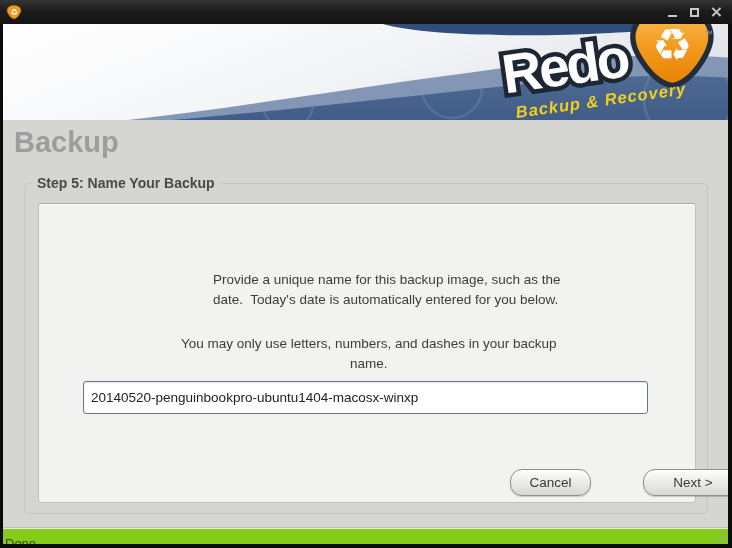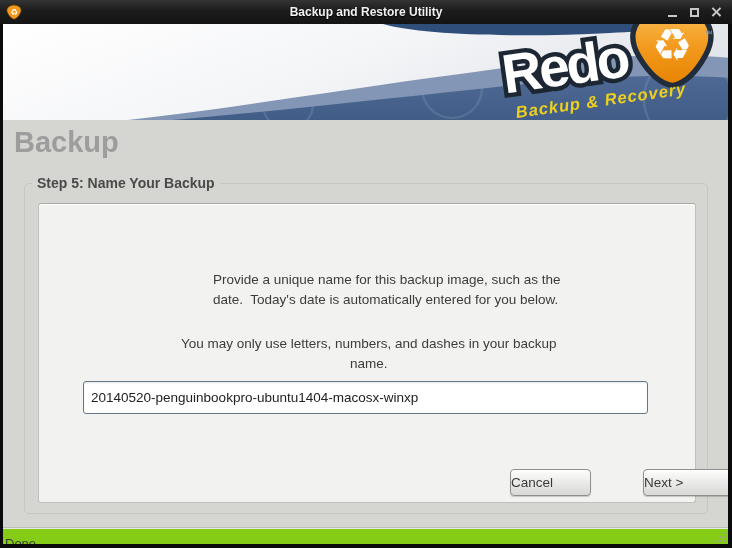--- a/index.html
+++ b/index.html
@@ -45,25 +45,25 @@
   .para { position:absolute; left:142px; font-size:13.5px; line-height:20px; color:#3c3c3c;
           white-space:pre-wrap; }
   .para-1 { top:66px;margin-left:32px; }
   .para-2 { top:130px;text-align:center; }
 
   .name-input { position:absolute; left:44px; top:177px; width:565px; height:33px;
           border:1px solid #67778a; border-radius:3px; background:#ffffff;
           font-family:"Liberation Sans", sans-serif; font-size:13.5px; color:#222222;
           padding:0 7px; outline:none; box-shadow:inset 0 1px 2px rgba(0,0,0,0.10); }
 
-  .btn { position:absolute; top:265px; height:27px; border:1px solid #908f8b; border-radius:4px;
+  .btn { position:absolute; top:265px; height:27px; border:1px solid #908f8b; border-radius:12px;
          background:linear-gradient(#fdfdfd, #ececea 45%, #d8d8d5);
          box-shadow:inset 0 1px 0 rgba(255,255,255,0.8), 0 1px 1px rgba(0,0,0,0.18);
          font-family:"Liberation Sans", sans-serif; font-size:13.5px; color:#3a3a3a;
-         text-align:left; cursor:default; }
+         text-align:center; cursor:default; }
   .btn-cancel { left:471px; width:81px; }
   .btn-next   { left:566px; width:100px;margin-left:38px; }
 
   
   .statusbar { position:absolute; left:0; top:527px; width:732px; height:32px;
                border-top:1px solid #bdbdb9; box-shadow:inset 0 1px 0 #e6e6e2;
                background:#84cc16; z-index:10; display:flex; align-items:center;text-align:center; }
   .status-text { margin-left:5px; font-size:13px; color:#3e3e3e; }
   .resize-grip { position:absolute; right:6px; bottom:5px; width:15px; height:12px; z-index:62;
                background-image:radial-gradient(#9f9f9b 1px, transparent 1.3px);
@@ -73,21 +73,20 @@
 </head>
 <body>
 
 <div class="window">
 
   <div class="titlebar">
     <svg class="app-icon" viewBox="-40 -40 80 80">
       <path d="M-24,-29 C -9,-38 9,-38 24,-29 C 37,-21 40,-7 31,9 C 22,25 11,35 0,37 C -11,35 -22,25 -31,9 C -40,-7 -37,-21 -24,-29 Z" fill="#f29a1f" stroke="#3a2a10" stroke-width="5"></path>
       <text x="0" y="14" text-anchor="middle" font-family="DejaVu Sans, sans-serif" font-size="42" fill="#ffffff">♻</text>
     </svg>
-    <div class="titlebar-title">Backup and Restore Utility</div>
     <div class="win-controls">
       <div class="ctrl">
           <span class="glyph-min"></span>
         </div>
       <div class="ctrl">
           <span class="glyph-max"></span>
         </div>
       <div class="ctrl">
           <span class="glyph-close">×</span>
         </div>

